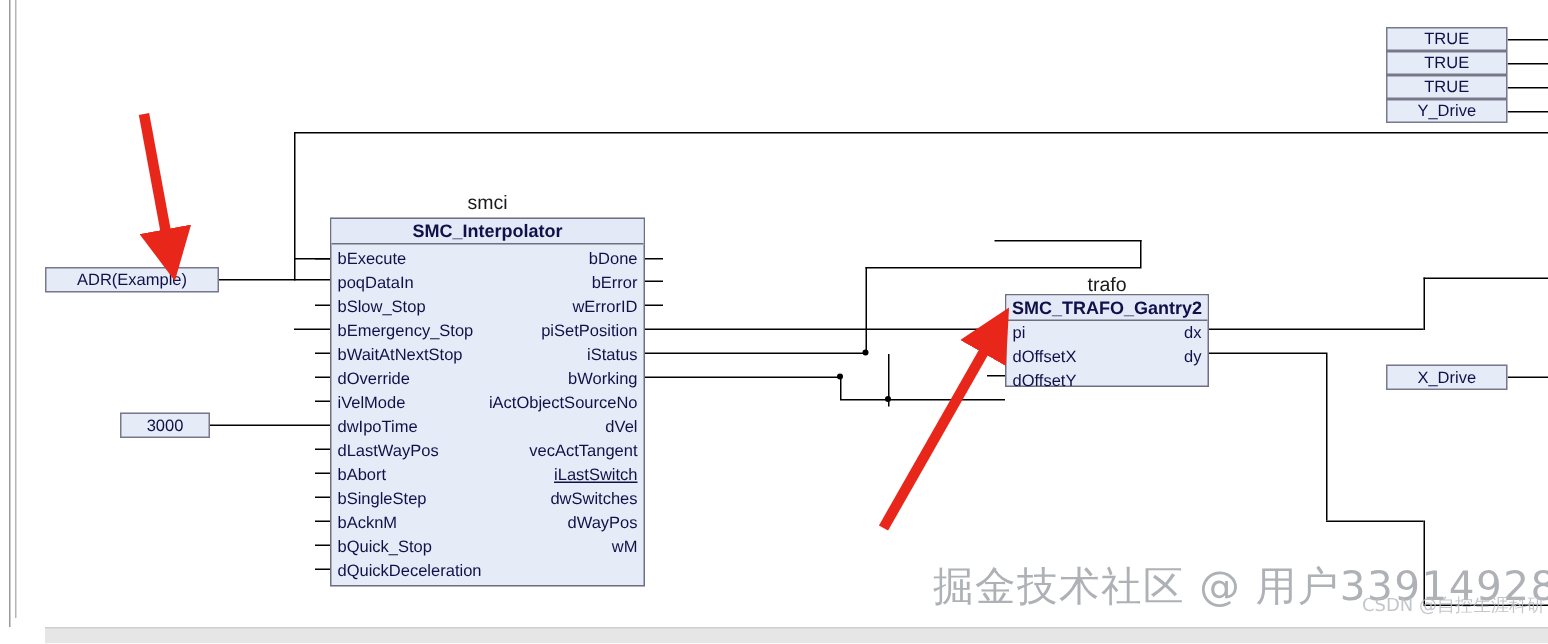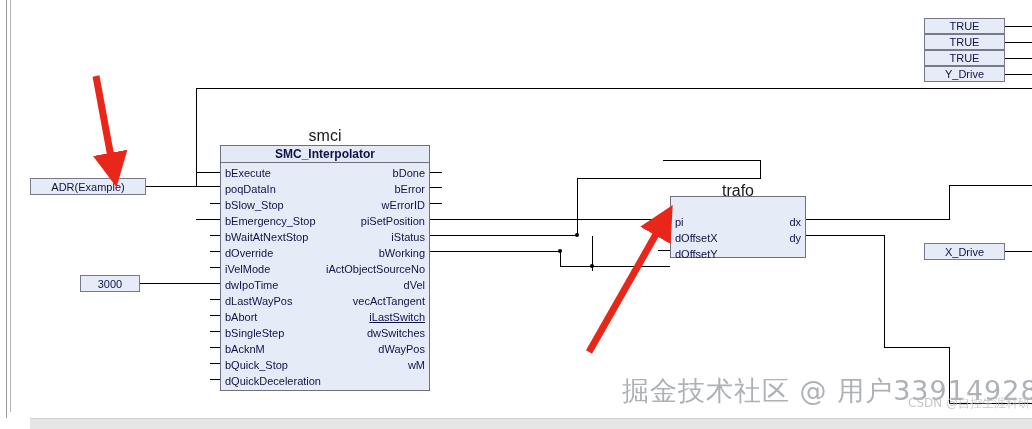--- a/index.html
+++ b/index.html
@@ -50,21 +50,21 @@
     font-weight: bold;
     font-size: 12px;
     color: #11114a;
     line-height: 16px;
     border-bottom: 1px solid #6f6f80;
     background: #e3e9f6;
     white-space: nowrap;
   }
   .fb-instance {
     position: absolute;
-    font-size: 16px;
+    font-size: 13px;
     color: #1a1a1a;
     text-align: center;
     white-space: nowrap;
   }
   .pin {
     position: absolute;
     font-size: 11px;
     color: #11114a;
     line-height: 13px;
     white-space: nowrap;
@@ -264,20 +264,21 @@
     <div class="pin out" style="top:149px;">vecActTangent</div>
     <div class="pin out" style="top:165px;text-decoration:underline;">iLastSwitch</div>
     <div class="pin out" style="top:181px;">dwSwitches</div>
     <div class="pin out" style="top:197px;">dWayPos</div>
     <div class="pin out" style="top:213px;margin-left:44px;">wM</div>
   </div>
 
   <div class="fb-instance" style="left:670px; top:182px; width:136px;">trafo</div>
 
   <div class="fb" style="left:670px; top:196px; width:136px; height:62px;">
+    <div class="fb-title">SMC_TRAFO_Gantry2</div>
     <div class="pin in" style="top:19px;">pi</div>
     <div class="pin in" style="top:35px;">dOffsetX</div>
     <div class="pin in" style="top:51px;">dOffsetY</div>
     <div class="pin out" style="top:19px;">dx</div>
     <div class="pin out" style="top:35px;">dy</div>
   </div>
 
   <svg class="arrow-svg" viewBox="0 0 1032 429">
     <defs>
       <marker id="ah" markerWidth="5" markerHeight="5" refX="2.2" refY="2.5" orient="auto">

